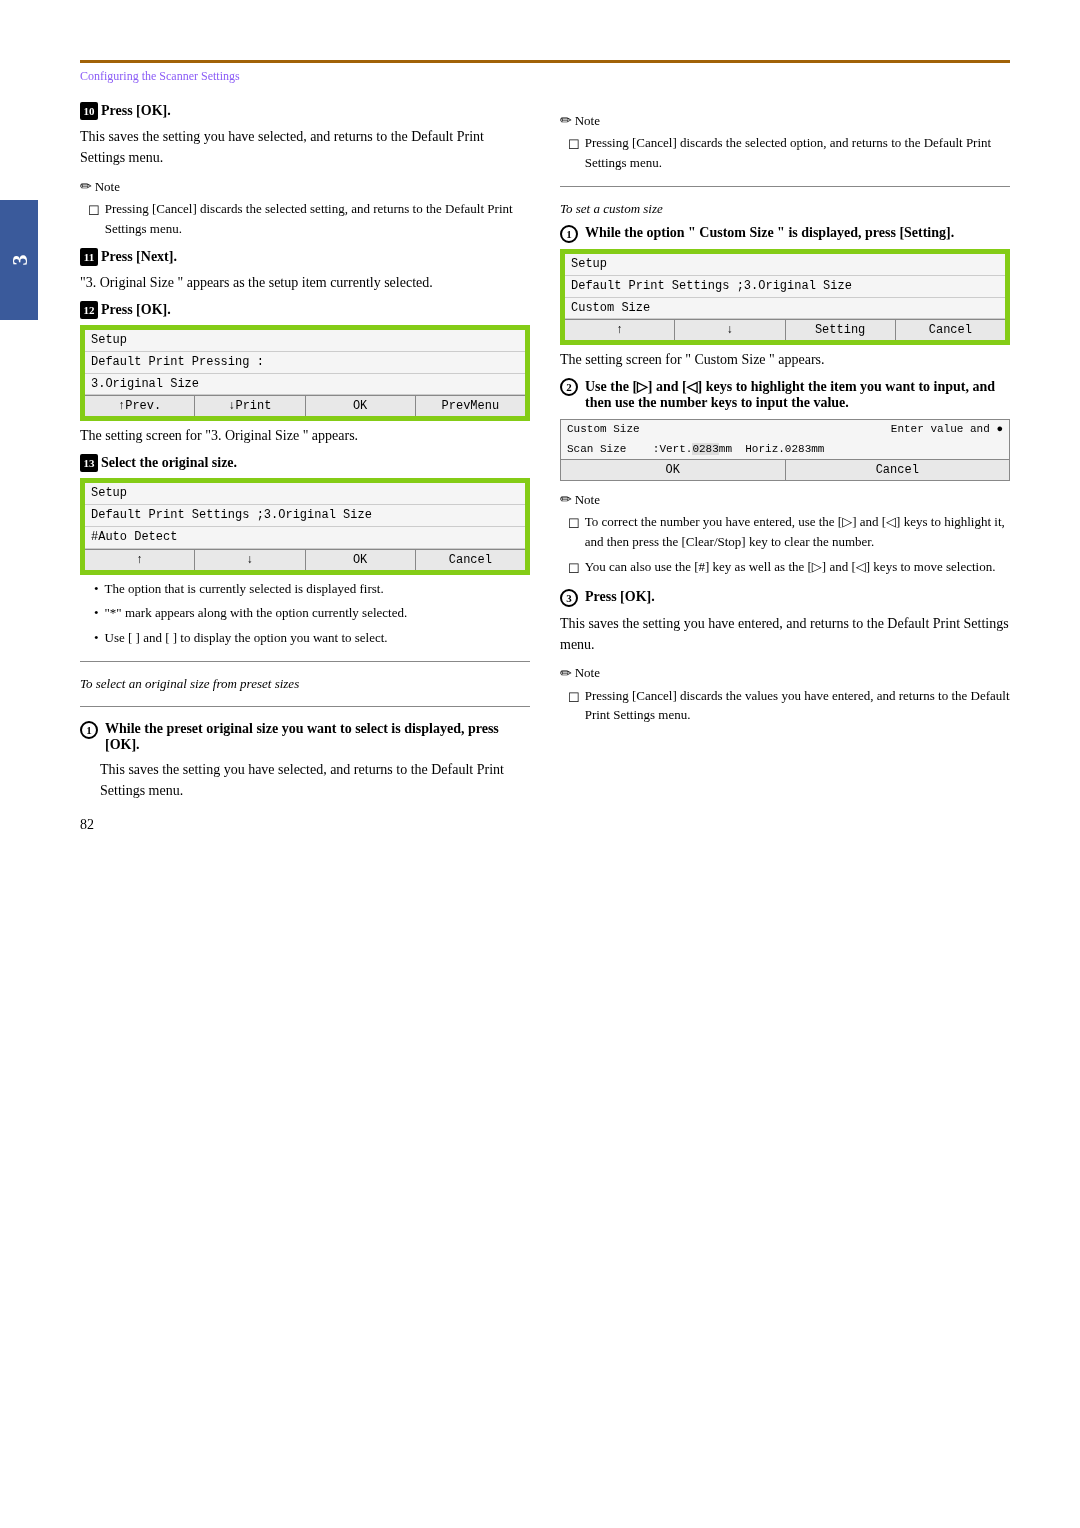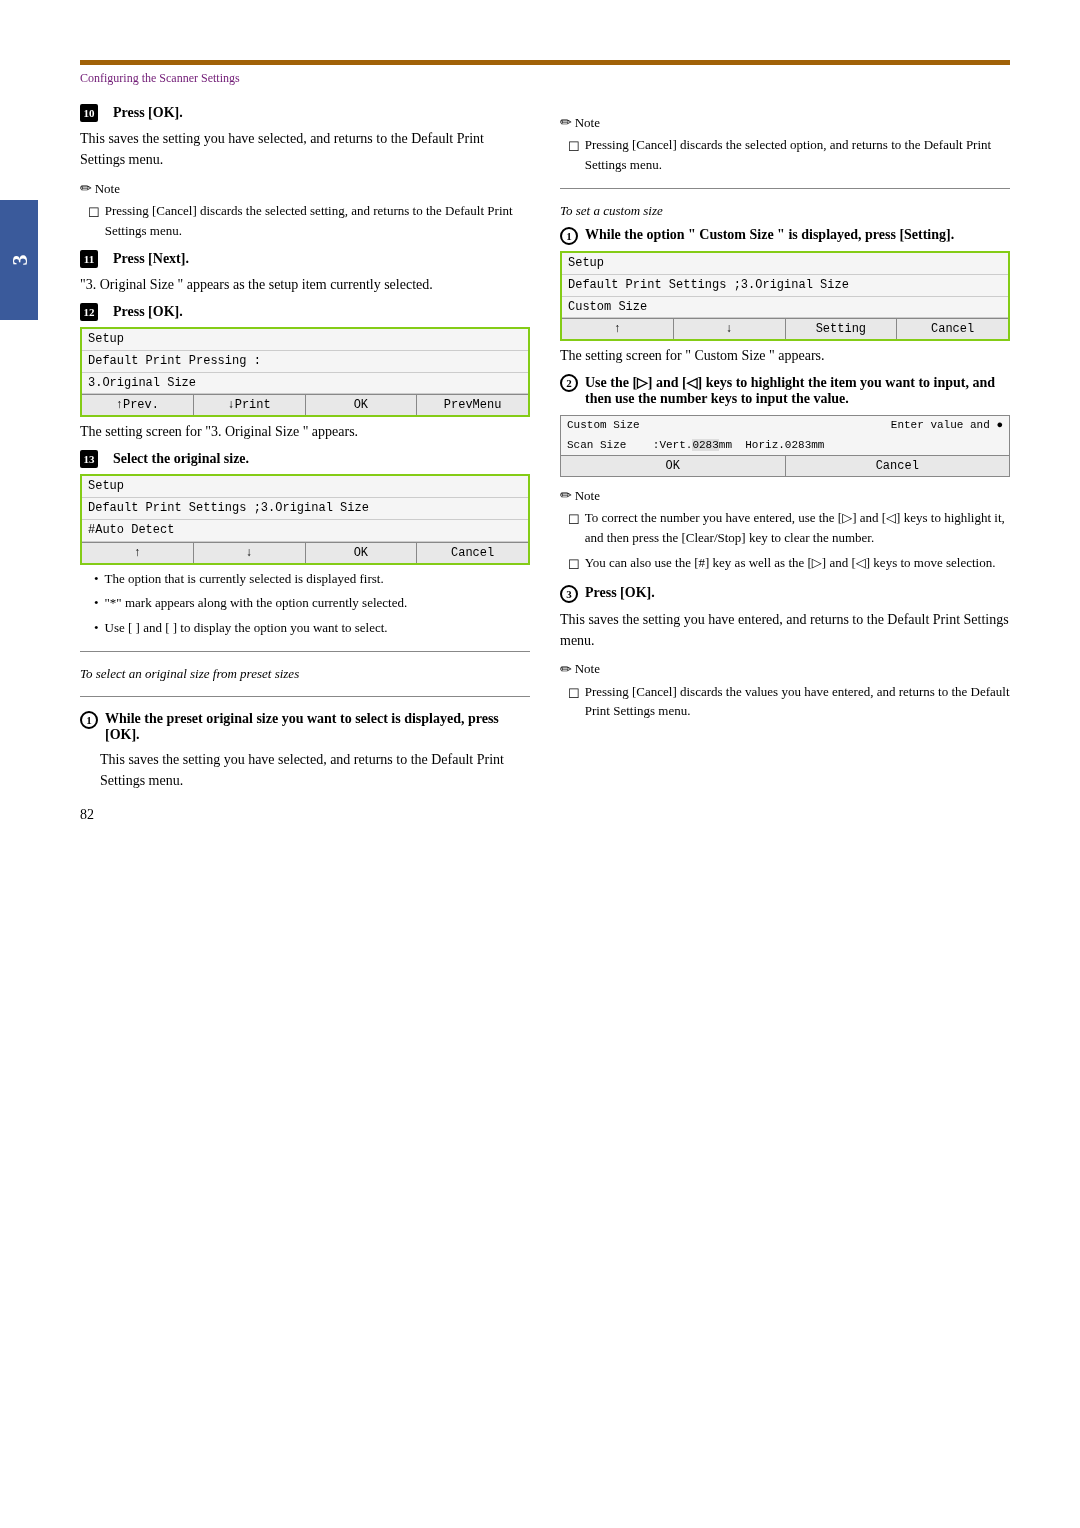--- a/index.html
+++ b/index.html
@@ -27,42 +27,42 @@
       align-items: center;
       justify-content: center;
     }
     .blue-tab span {
       color: #fff;
       font-size: 22px;
       font-weight: bold;
       transform: rotate(-90deg);
     }
     .top-line {
-      border-top: 5px solid #a16207;
+      border-top: 3px solid #a16207;
       margin-bottom: 18px;
       padding-top: 6px;
       font-size: 12px;
-      color: #701a75;
+      color: #8b5cf6;
     }
     .two-col {
       display: flex;
       gap: 30px;
     }
     .col-left {
       flex: 1;
       min-width: 0;
     }
     .col-right {
       flex: 1;
       min-width: 0;
     }
     .step-heading {
       display: flex;
       align-items: baseline;
-      gap: 12px;
+      gap: 0;
       margin-bottom: 6px;
       font-weight: bold;
       font-size: 14px;
     }
     .step-circle {
       display: inline-flex;
       align-items: center;
       justify-content: center;
       width: 18px;
       height: 18px;
@@ -105,21 +105,21 @@
       margin-left: 8px;
       margin-bottom: 6px;
       line-height: 1.5;
       font-size: 13px;
     }
     .note-item .checkbox-icon {
       flex-shrink: 0;
       margin-top: 2px;
     }
     .lcd-screen {
-      border: 2px solid #84cc16;
+      border: 5px solid #84cc16;
       margin: 4px 0;
       background: #f5f5f5;
       font-size: 12px;
       font-family: 'Courier New', monospace;
     }
     .lcd-row {
       padding: 2px 6px;
       line-height: 1.4;
       border-bottom: 1px solid #ccc;
     }

